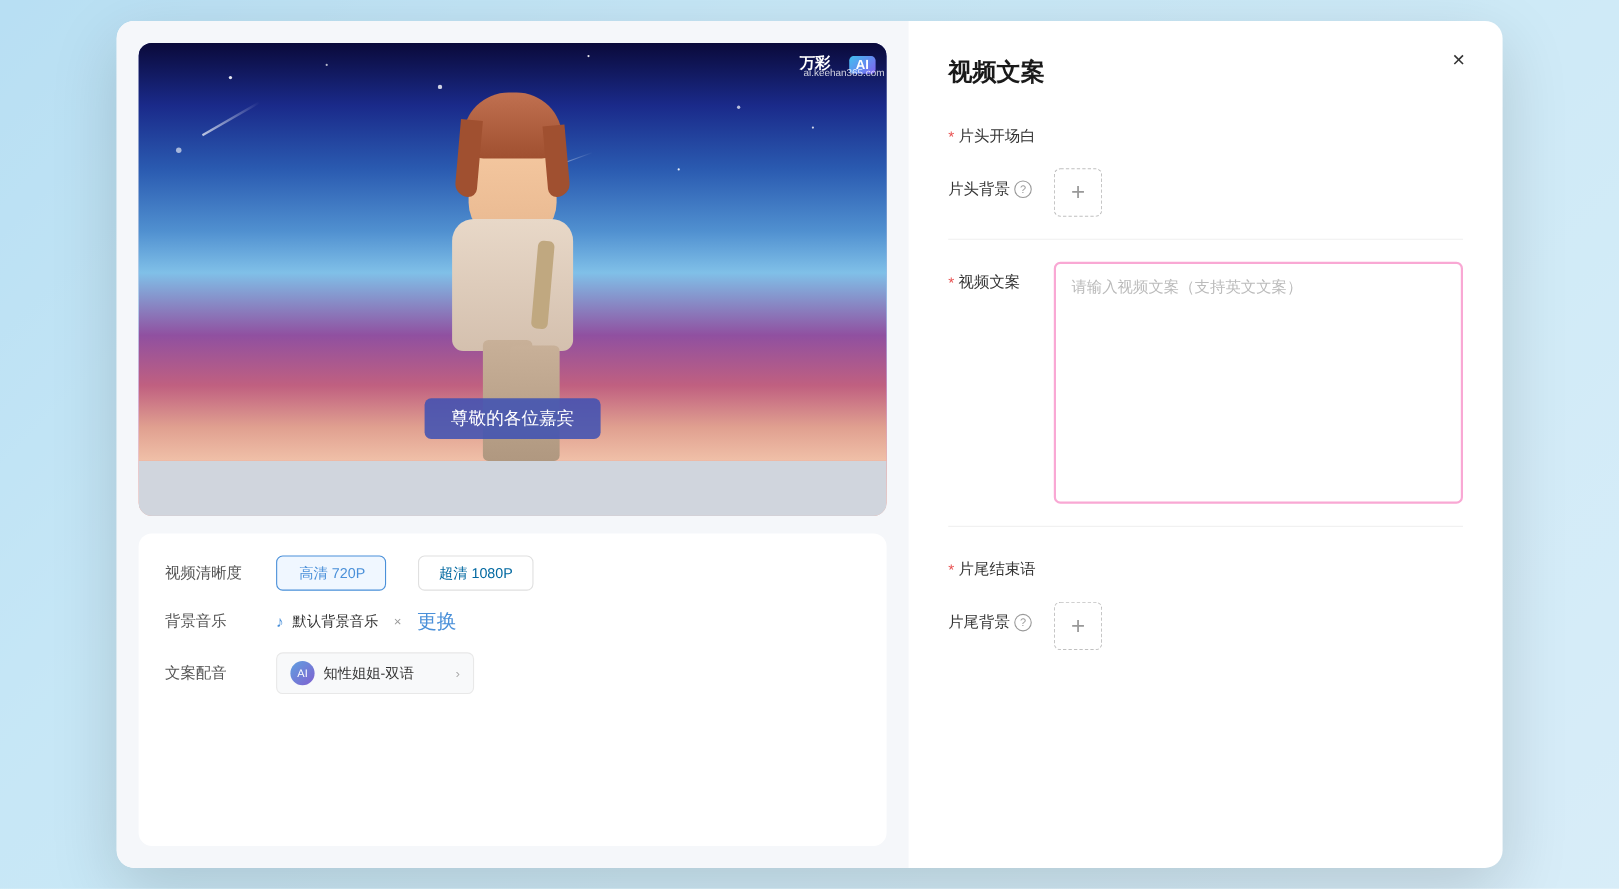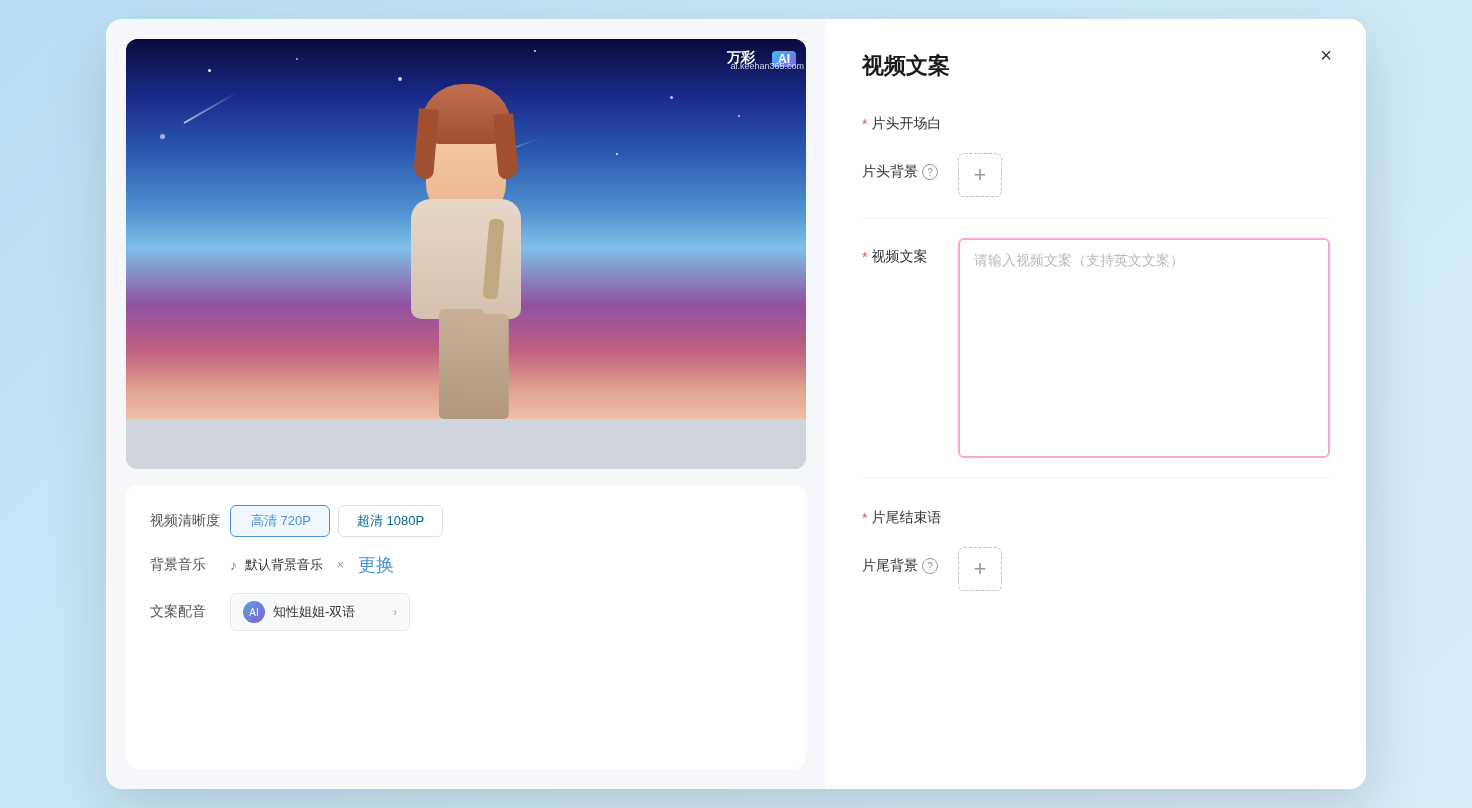--- a/index.html
+++ b/index.html
@@ -130,21 +130,21 @@
     .settings-title {
       font-size: 20px;
       font-weight: bold;
       color: #1a1a1a;
       margin-bottom: 20px;
     }
     .setting-row {
       display: flex;
       align-items: center;
       margin-bottom: 16px;
-      gap: 8px;
+      gap: 29px;
     }
     .setting-label {
       width: 72px;
       color: #555;
       font-size: 14px;
       flex-shrink: 0;
     }
     
     .quality-btn {
       padding: 6px 18px;
@@ -404,20 +404,23 @@
             <div style="position:absolute;bottom:240px;left:calc(50% + 30px);width:20px;height:65px;background:#a05030;border-radius:0 0 15px 10px;transform:rotate(-5deg);"></div>
 
             <div style="position:absolute;bottom:100px;left:50%;transform:translateX(-50%);width:110px;height:120px;background:linear-gradient(180deg,#e8d8c8,#d4c0ae);border-radius:20px 20px 10px 10px;"></div>
 
             <div style="position:absolute;bottom:120px;left:calc(50% + 20px);width:15px;height:80px;background:#c0a880;border-radius:5px;transform:rotate(5deg);"></div>
 
             <div style="position:absolute;bottom:0;left:50%;transform:translateX(-60%);width:45px;height:110px;background:linear-gradient(180deg,#c8b098,#b09880);border-radius:5px;"></div>
             <div style="position:absolute;bottom:0;left:50%;transform:translateX(-5%);width:45px;height:105px;background:linear-gradient(180deg,#c8b098,#b09880);border-radius:5px;"></div>
           </div>
 
+          <div class="subtitle-bar">
+            <span>尊敬的各位嘉宾</span>
+          </div>
         </div>
         <div class="video-bottom"></div>
       </div>
 
       <div class="settings-section">
 
         <div class="setting-row">
           <span class="setting-label">视频清晰度</span>
           <button class="quality-btn active">高清 720P</button>
           <button class="quality-btn">超清 1080P</button>

